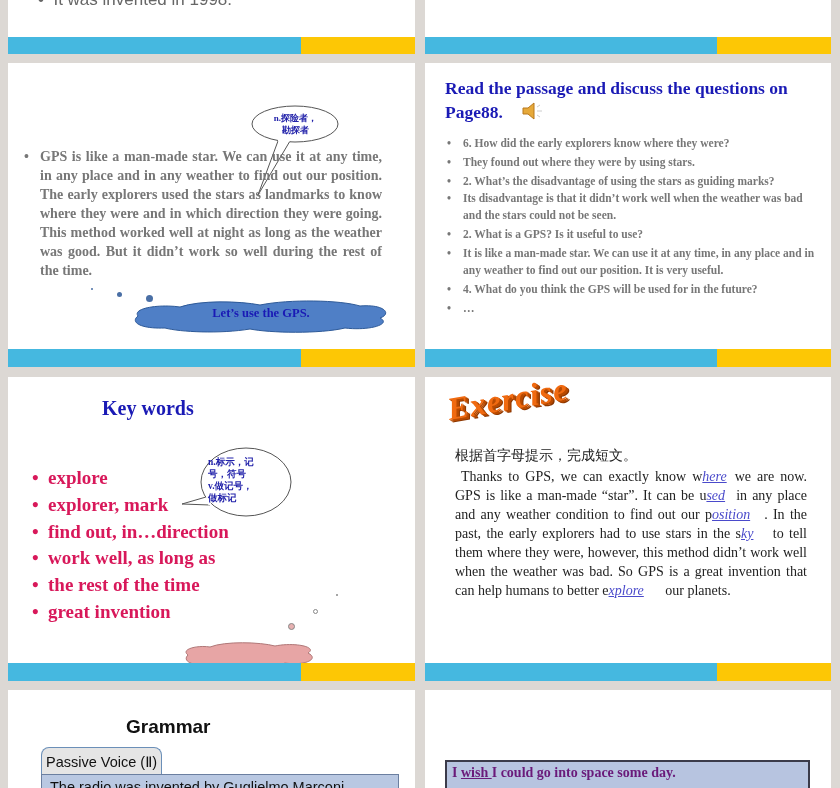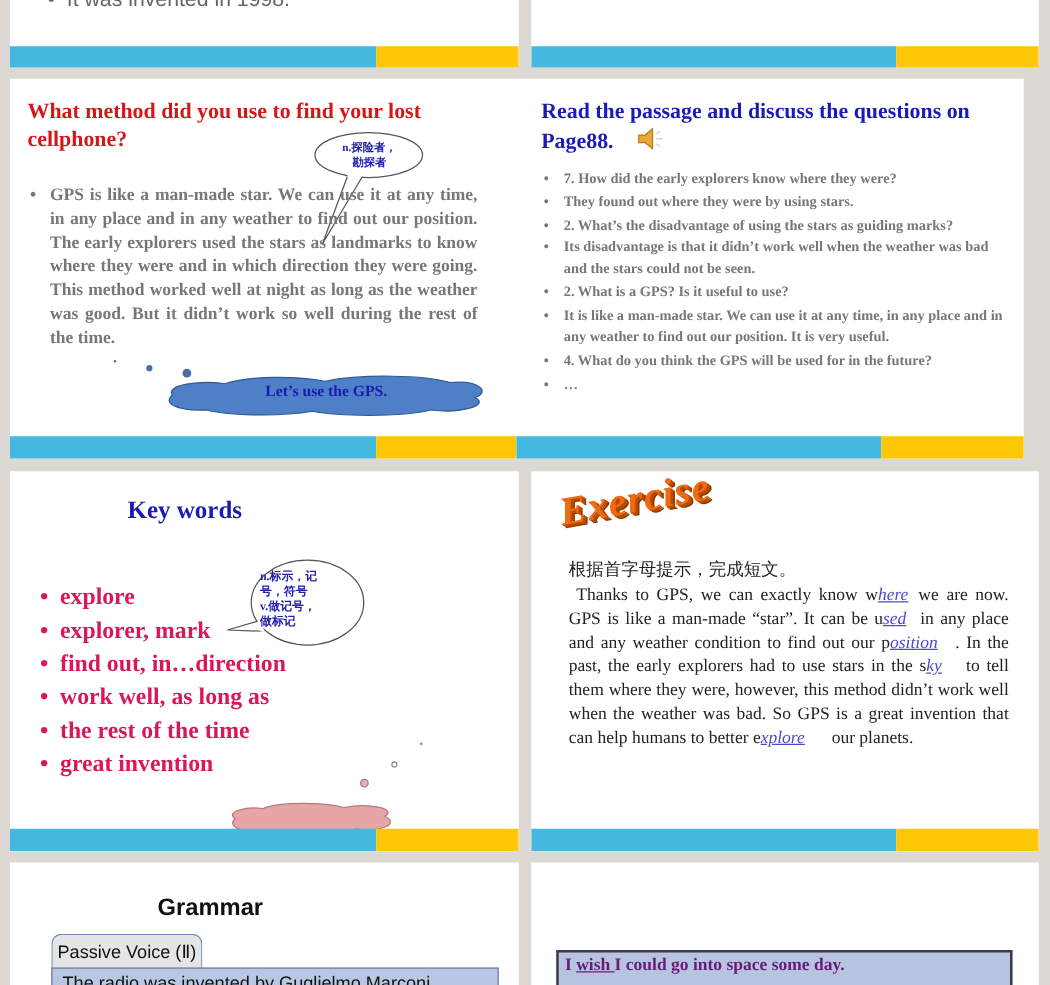--- a/index.html
+++ b/index.html
@@ -30,21 +30,20 @@
 </div>
 
 <div class="slide" style="left:425px; top:-20px; width:406px; height:74px;">
   <div class="bar" style="top:57px;">
       <div class="blue"></div>
       <div class="yellow"></div>
     </div>
 </div>
 
 <div class="slide" style="left:8px; top:63px; width:407px; height:304px;">
-  <div class="abs bold" style="left:14px; top:14px; width:360px; font-size:17.5px; line-height:23px; color:#d21818;">What method did you use to find your lost cellphone?</div>
   <svg class="abs" style="left:200px; top:40px;" width="140" height="100" viewBox="0 0 140 100">
     <ellipse cx="87" cy="21" rx="43" ry="18" fill="#fff" stroke="#555" stroke-width="1"></ellipse>
     <path d="M70 38 L50 92 L82 38" fill="#fff" stroke="#555" stroke-width="1"></path>
     <path d="M70 37 L82 37" stroke="#fff" stroke-width="3"></path>
   </svg>
   <div class="abs" style="left:245px; top:49px; width:85px; text-align:center; font-size:9px; line-height:12px; color:#2222aa; font-weight:bold;">
     <div>n.探险者，</div>
       <div>勘探者</div>
   </div>
   <ul class="b abs bold gray" style="left:14px; top:84px; width:360px; font-size:14px; line-height:19px; text-align:justify;">
@@ -56,30 +55,30 @@
   <svg class="abs" style="left:122px; top:235px;" width="262" height="36" viewBox="0 0 262 36">
     <path d="M8 18 C2 10 30 6 50 9 C70 2 110 3 130 7 C160 1 210 2 230 8 C255 6 262 16 250 20 C262 26 240 33 215 30 C190 36 140 35 120 31 C90 36 50 34 35 30 C10 31 0 24 8 18 Z" fill="#4f7fc6" stroke="#2e5a98" stroke-width="1"></path>
   </svg>
   <div class="abs bold" style="left:122px; top:243px; width:262px; text-align:center; font-size:12.5px; color:#1a1ab5;">Let’s use the GPS.</div>
   <div class="bar" style="top:286px;">
       <div class="blue"></div>
       <div class="yellow"></div>
     </div>
 </div>
 
-<div class="slide" style="left:413px; top:63px; width:406px; height:304px;">
+<div class="slide" style="left:425px; top:63px; width:406px; height:304px;">
   <div class="abs bold" style="left:20px; top:14px; width:380px; font-size:17.5px; line-height:23px; color:#1a1ab5;">
     <span>Read the passage and discuss the questions on Page88.</span>
     <svg width="24" height="22" viewBox="0 0 24 22" style="vertical-align:-4px; margin-left:14px;">
       <path d="M2 8 L7 8 L13 3 L13 19 L7 14 L2 14 Z" fill="#e6a93a" stroke="#b9781c" stroke-width="1"></path>
       <path d="M16 7 L19 5 M16 11 L21 11 M16 15 L19 17" stroke="#ccc" stroke-width="1"></path>
     </svg>
   </div>
   <ul class="b abs bold gray" style="left:20px; top:72px; width:375px; font-size:11.5px; line-height:17px;">
-    <li style="margin-bottom:2px;">7. How did the early explorers know where they were?</li>
+    <li style="margin-bottom:2px;">6. How did the early explorers know where they were?</li>
     <li style="margin-bottom:2px;">They found out where they were by using stars.</li>
     <li style="margin-bottom:0;">2. What’s the disadvantage of using the stars as guiding marks?</li>
     <li style="margin-bottom:2px;">Its disadvantage is that it didn’t work well when the weather was bad and the stars could not be seen.</li>
     <li style="margin-bottom:2px;">2. What is a GPS? Is it useful to use?</li>
     <li style="margin-bottom:2px;">It is like a man-made star. We can use it at any time, in any place and in any weather to find out our position. It is very useful.</li>
     <li style="margin-bottom:2px;">4. What do you think the GPS will be used for in the future?</li>
     <li>…</li>
   </ul>
   <div class="bar" style="top:286px;">
       <div class="blue"></div>

